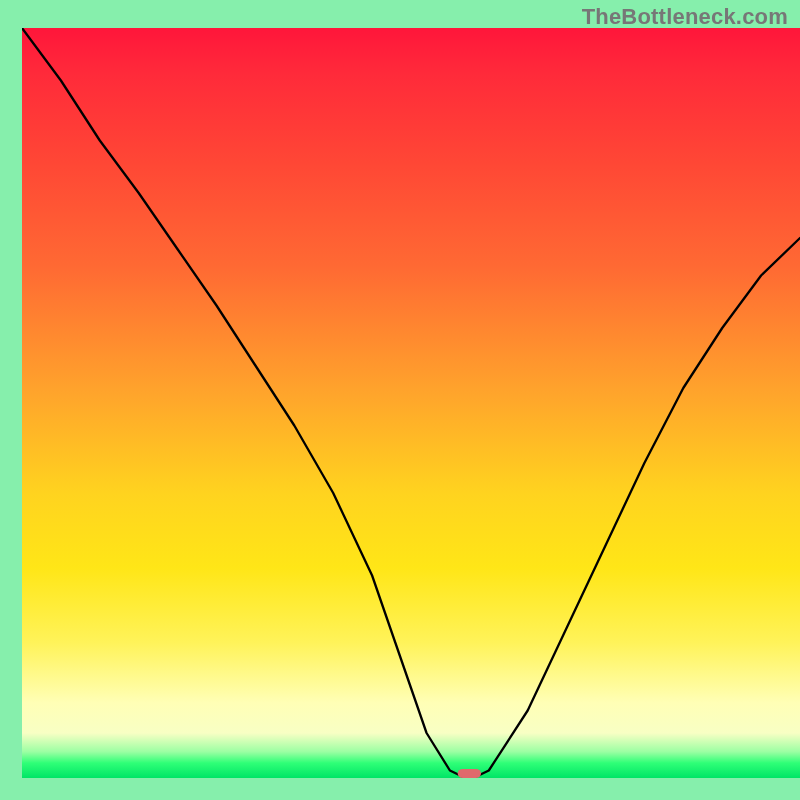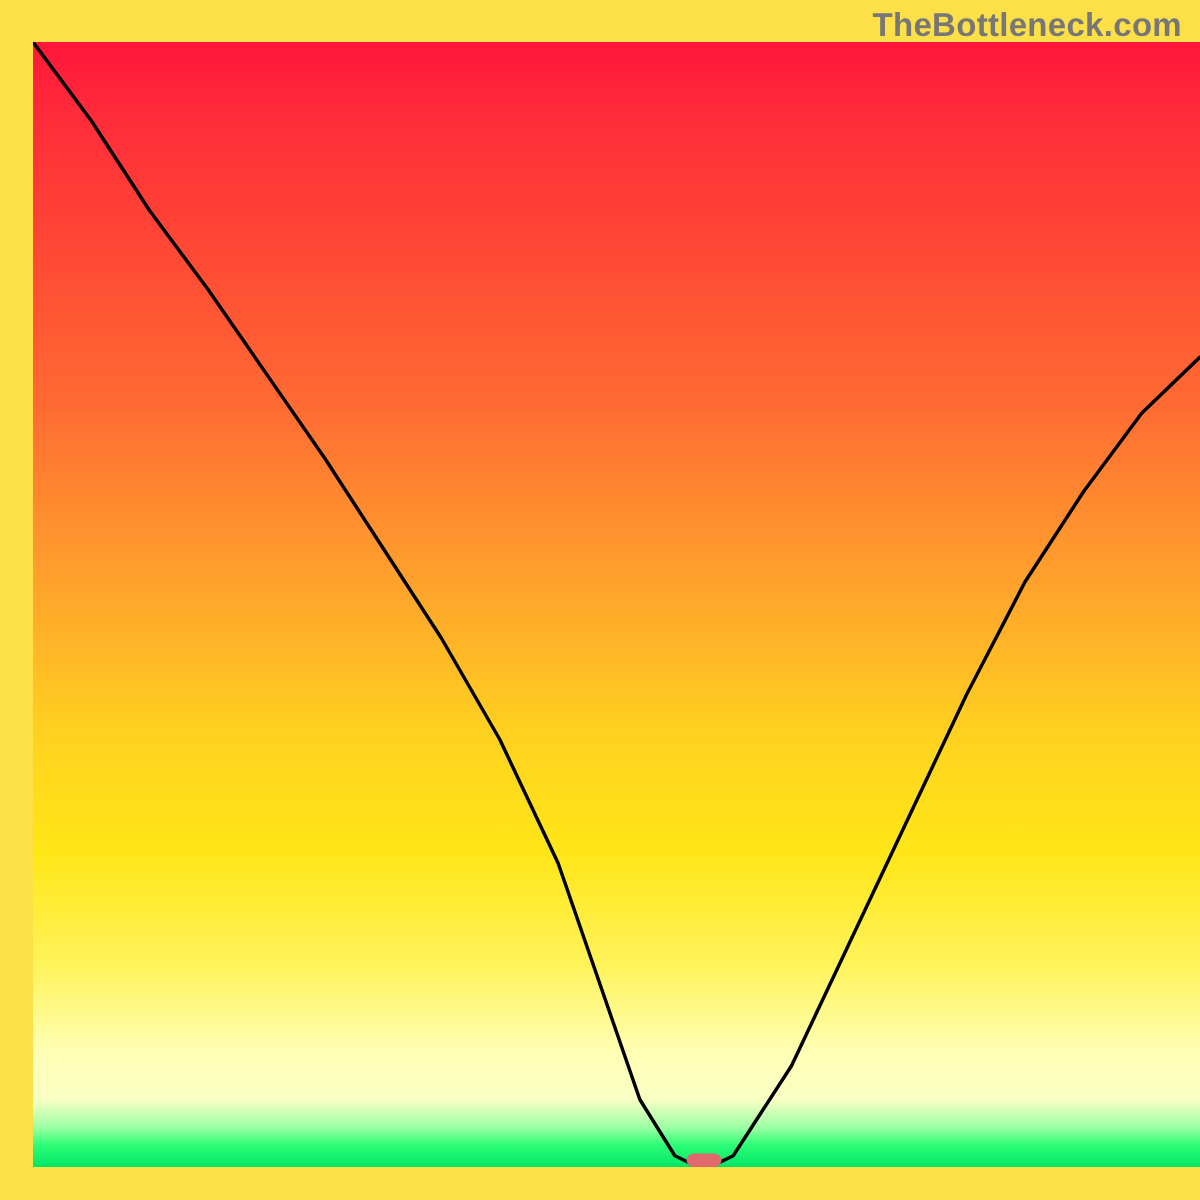--- a/index.html
+++ b/index.html
@@ -8,21 +8,21 @@
     width: 800px;
     height: 800px;
     background: #000;
     overflow: hidden;
     font-family: Arial, Helvetica, sans-serif;
   }
   .frame {
     position: relative;
     width: 800px;
     height: 800px;
-    background: #fde047;
+    background: #86efac;
     text-align: center;
   }
   .watermark {
     position: absolute;
     top: 4px;
     right: 12px;
     color: #777;
     font-size: 22px;
     font-weight: 600;
     letter-spacing: 0.2px;

